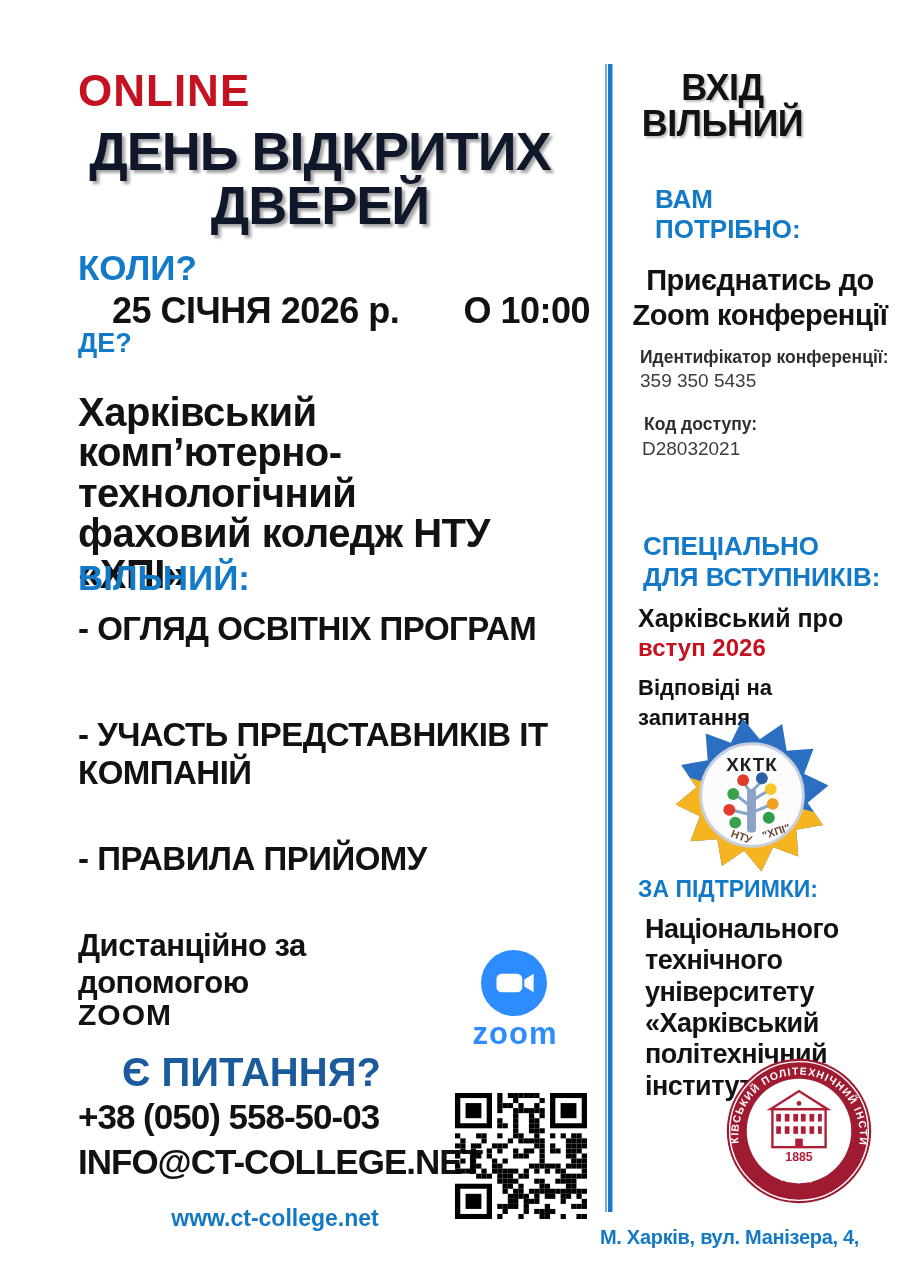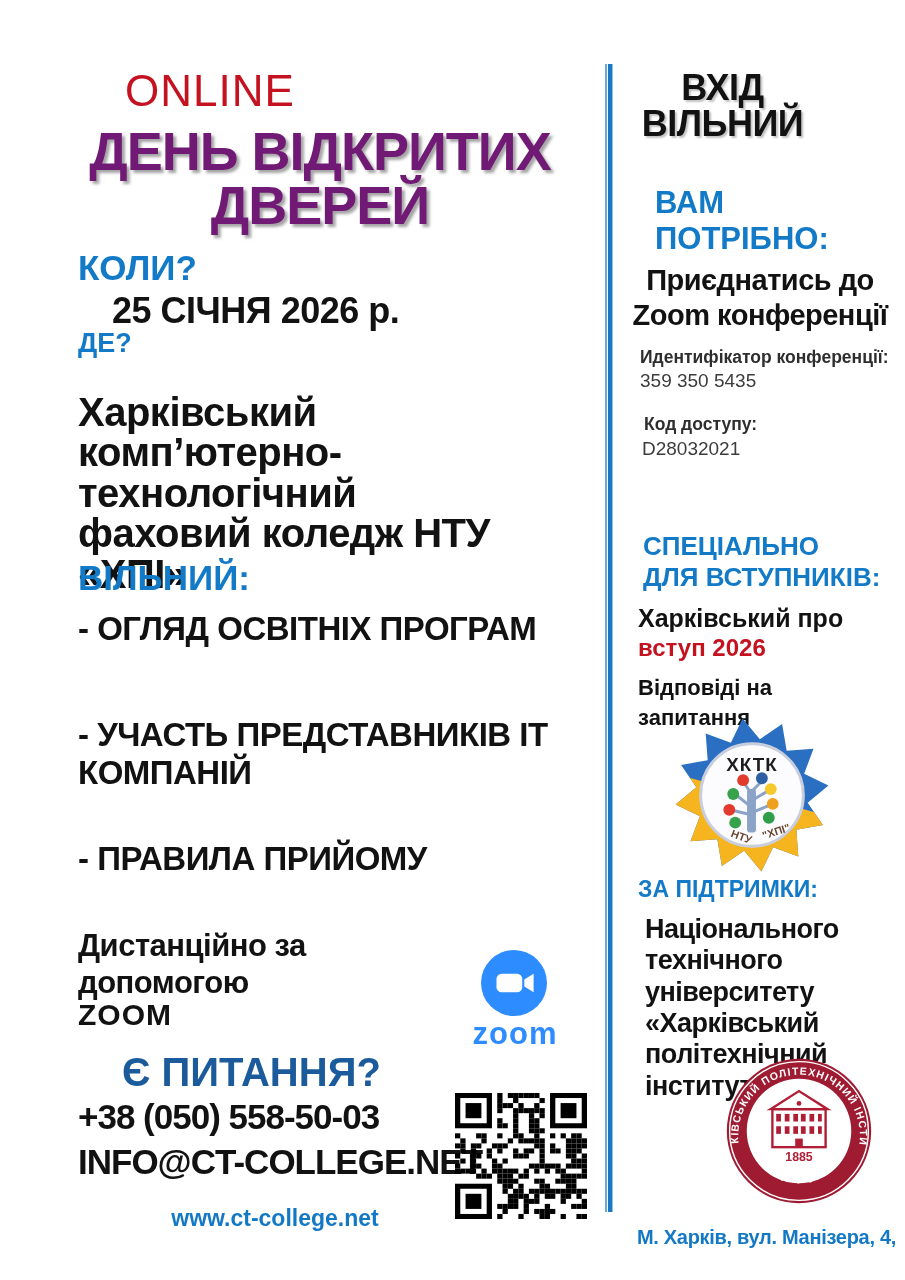--- a/index.html
+++ b/index.html
@@ -3,23 +3,23 @@
 <meta charset="utf-8">
 <style>
   html,body{margin:0;padding:0;background:#e8e8e8;}
   .poster{
     position:relative;width:905px;height:1280px;background:#ffffff;
     font-family:"Liberation Sans","DejaVu Sans",sans-serif;color:var(--text,#121212);
     overflow:hidden;margin:0 auto;
   }
   .abs{position:absolute;}
   .pre{white-space:pre-line;}
-  .online{left:78px;top:66px;font-size:44px;font-weight:400;color:var(--red,#C41220);letter-spacing:1px;margin-left:47px;}
+  .online{left:78px;top:66px;font-size:44px;font-weight:700;color:var(--red,#C41220);letter-spacing:1px;}
   .main-title{left:50px;top:124px;width:540px;text-align:center;font-size:54px;line-height:1.0;
-    font-weight:800;color:#701a75;letter-spacing:-1px;text-shadow:3px 3px 3px rgba(90,90,90,.55);}
+    font-weight:800;color:#0f172a;letter-spacing:-1px;text-shadow:3px 3px 3px rgba(90,90,90,.55);}
   .h-blue{color:var(--blue,#137AC8);font-weight:800;}
   .when{left:78px;top:248px;font-size:35px;}
   .date-row{left:112px;top:290px;width:478px;display:flex;justify-content:space-between;
     font-size:36px;font-weight:800;letter-spacing:-0.5px;}
   .where{left:78px;top:328px;font-size:27px;text-align:center;}
   .venue{left:78px;top:372px;font-size:40px;font-weight:800;line-height:1.01;letter-spacing:-0.5px;margin-top:20px;}
   .program{left:78px;top:558px;font-size:35px;}
   .item{left:78px;top:0;font-size:33px;font-weight:800;line-height:1.15;letter-spacing:-0.5px;}
   .item1{top:610px;}
   .item2{top:716px;width:530px;}
@@ -31,49 +31,50 @@
   .email{left:78px;top:1142px;font-size:35px;font-weight:800;letter-spacing:-1px;}
   .website{left:110px;top:1205px;width:330px;text-align:center;font-size:23px;font-weight:700;color:var(--link,#1479C5);}
   .zoom-badge{left:481px;top:950px;width:66px;height:66px;}
   .zoom-label{left:455px;top:1016px;width:120px;text-align:center;font-size:31px;font-weight:700;
     color:var(--zoom,#2D8CFF);letter-spacing:1px;}
   .qr{left:455px;top:1093px;width:132px;height:126px;}
   .divider{left:605px;top:64px;width:8px;height:1148px;
     background:linear-gradient(90deg,#62aede 0,#62aede 2px,#ffffff 2px,#ffffff 3px,#1b77c0 3px,#1b77c0 7px,#8cc4e8 7px,#8cc4e8 8px);}
   .entry{left:615px;top:70px;width:215px;text-align:center;font-size:36px;font-weight:800;line-height:1.0;
     letter-spacing:-0.5px;text-shadow:2px 2px 2px rgba(120,120,120,.45);}
-  .need{left:655px;top:185px;font-size:31px;line-height:1.15;}
+  .need{left:655px;top:185px;font-size:26px;line-height:1.15;}
   .join{left:622px;top:263px;width:276px;text-align:center;font-size:29px;font-weight:800;line-height:1.2;letter-spacing:-0.5px;}
   .conf-label{left:640px;top:347px;font-size:17.5px;font-weight:700;color:#2e2e2e;}
   .conf-value{left:640px;top:370px;font-size:19px;color:#3c3c3c;}
   .code-label{left:644px;top:414px;font-size:17.5px;font-weight:700;color:#2e2e2e;}
   .code-value{left:642px;top:438px;font-size:19px;color:#3c3c3c;}
   .special{left:643px;top:531px;font-size:26px;line-height:1.2;}
   .info-line{left:638px;top:604px;font-size:25px;font-weight:800;}
   .info-red{left:638px;top:634px;font-size:24px;font-weight:800;color:var(--red,#C41220);}
   .answers{left:638px;top:673px;font-size:22px;font-weight:800;line-height:1.35;}
   .xktk{left:672px;top:716px;width:160px;height:158px;}
   .support{left:638px;top:876px;font-size:23px;}
   .university{left:645px;top:914px;font-size:27px;font-weight:800;line-height:1.16;letter-spacing:-0.5px;}
   .seal{left:723px;top:1055px;width:152px;height:152px;}
-  .address{left:600px;top:1226px;width:296px;text-align:right;font-size:20px;font-weight:700;
+  .address{left:600px;top:1226px;width:296px;text-align:left;font-size:20px;font-weight:700;
     color:var(--link,#1479C5);letter-spacing:-0.3px;}
 </style>
 </head>
 <body>
 
 <div class="poster" style="--red: #C41220; --blue: #137AC8; --navy: #1B5A9B; --text: #121212; --zoom: #2D8CFF; --seal: #9E1B32; --link: #1479C5;">
 
   <div class="abs online">ONLINE</div>
   <div class="abs main-title pre">ДЕНЬ ВІДКРИТИХ
 ДВЕРЕЙ</div>
 
   <div class="abs when h-blue">КОЛИ?</div>
   <div class="abs date-row">
     <span>25  СІЧНЯ 2026 р.</span>
+    <span>О 10:00</span>
   </div>
 
   <div class="abs where h-blue">ДЕ?</div>
   <div class="abs venue pre">Харківський
 комп’ютерно-
 технологічний
 фаховий коледж НТУ
 «ХПІ»</div>
 
   <div class="abs program h-blue">ВІЛЬНИЙ:</div>

